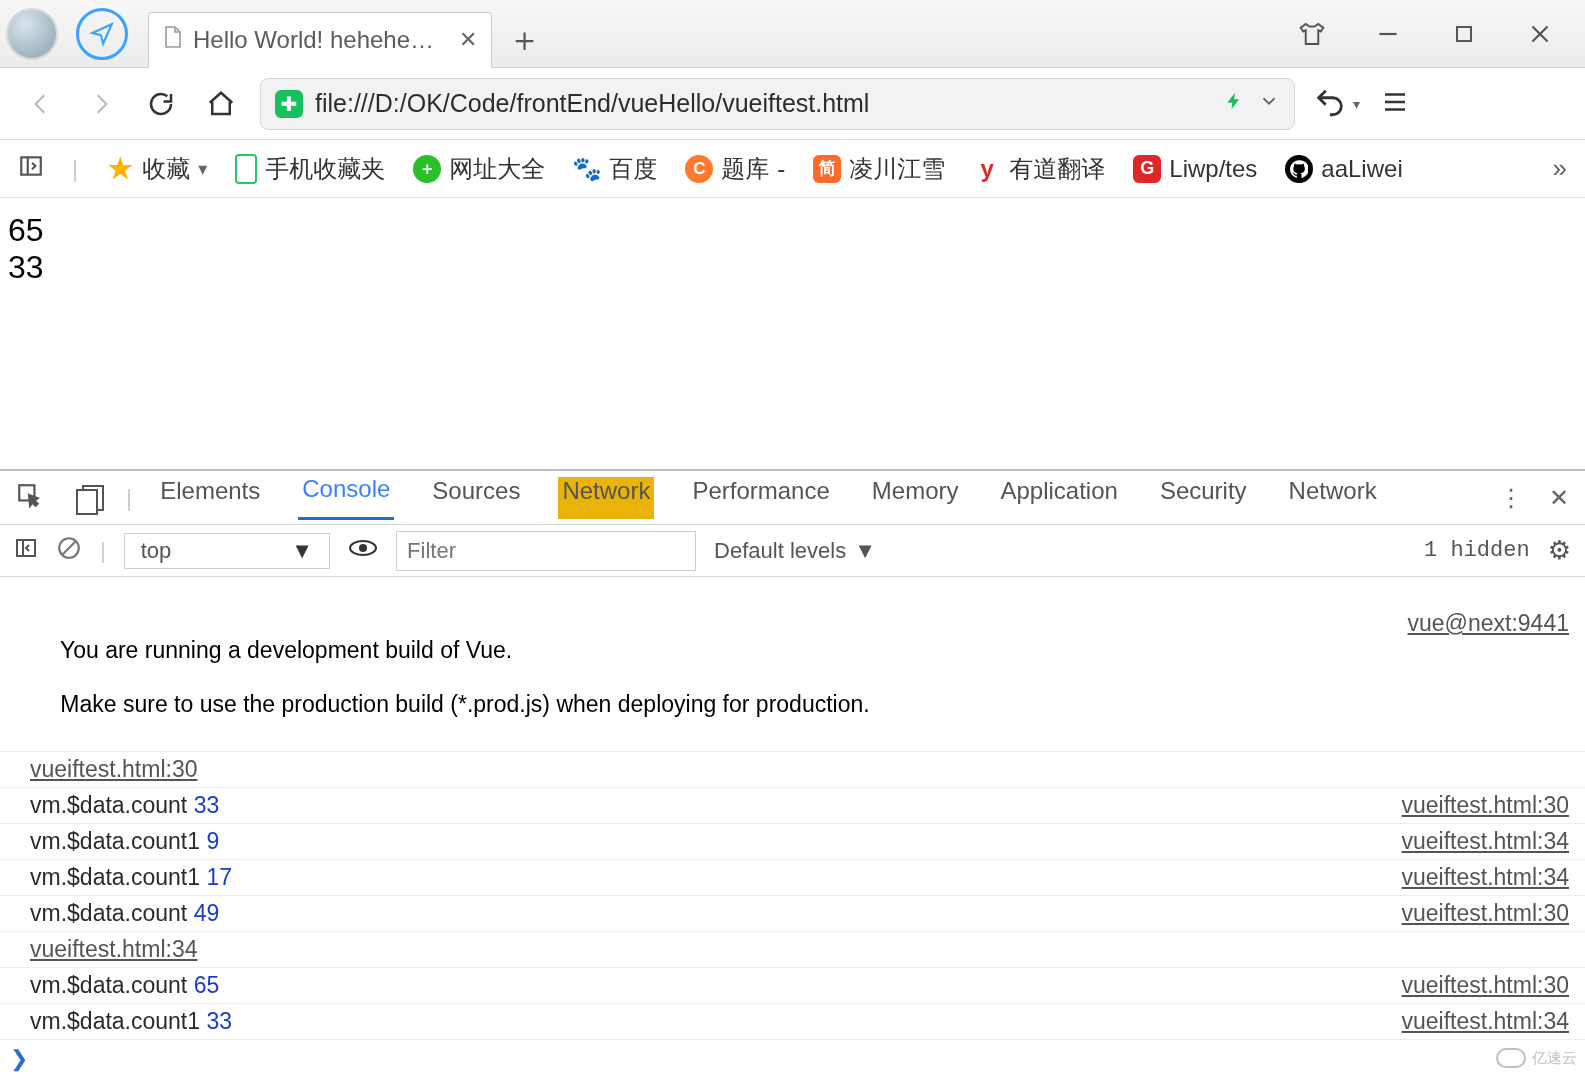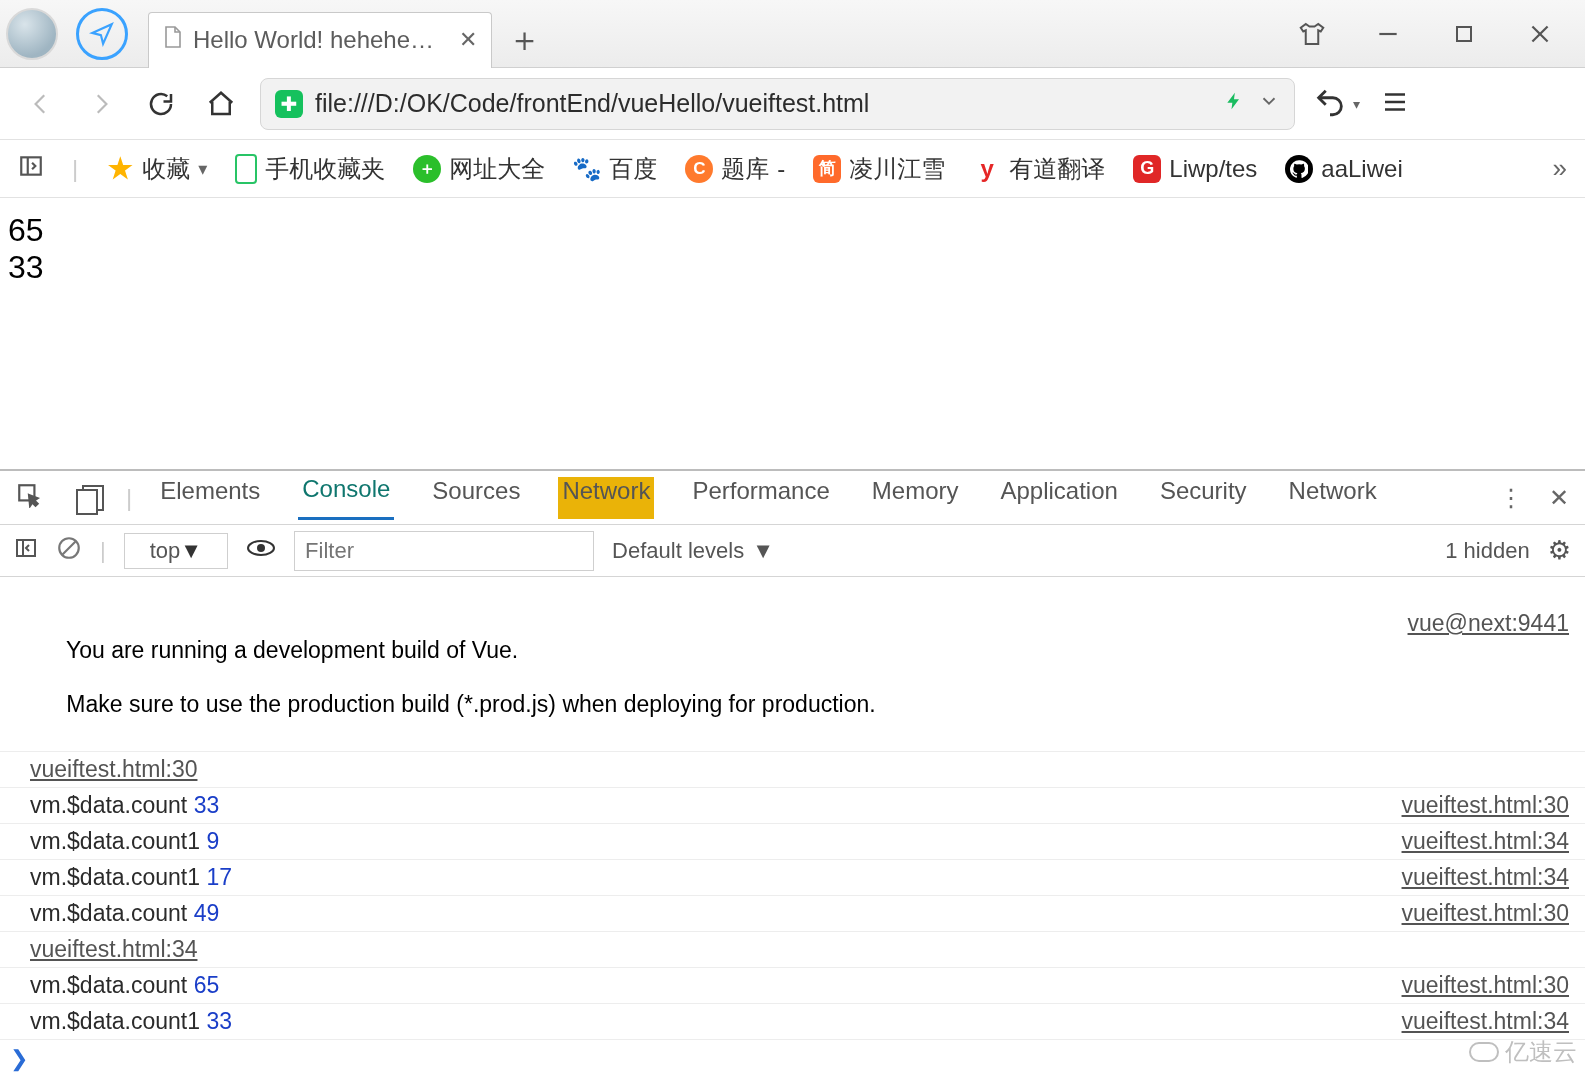--- a/index.html
+++ b/index.html
@@ -48,40 +48,40 @@
 .page-area { height: 271px; padding: 14px 8px; font-family: "Times New Roman", serif; font-size: 32px; line-height: 1.15; color:#000; }
 
 
 .devtools { border-top: 2px solid #bcbcbc; display:flex; flex-direction:column; height: 605px; }
 .dt-tabs { height: 54px; display:flex; align-items:center; gap: 34px; padding: 0 16px; border-bottom: 1px solid #d5d5d5; font-size: 24px; color:#555; }
 .dt-tabs .sq2 { position:relative; width:26px; height:26px; }
 .dt-tabs .sq2::before, .dt-tabs .sq2::after { content:''; position:absolute; border:2px solid #555; }
 .dt-tabs .sq2::before { width:18px; height:22px; left:6px; top:0; }
 .dt-tabs .sq2::after  { width:18px; height:22px; left:0; top:4px; background:#fff; }
 .dt-tab { padding: 0 4px 14px; cursor:pointer; }
-.dt-tab.active { color:#0f766e; border-bottom: 3px solid #1a6fc0; }
+.dt-tab.active { color:#3b82f6; border-bottom: 3px solid #1a6fc0; }
 .dt-tab.hover { background:#eab308; }
 .dt-tabs .tail { margin-left:auto; display:flex; align-items:center; gap: 26px; color:#666; }
 .dt-toolbar { height: 52px; display:flex; align-items:center; gap: 18px; padding: 0 14px; border-bottom: 1px solid #d5d5d5; font-size: 22px; color:#555; }
-.dt-toolbar .sel { border:1px solid #cfcfcf; padding: 4px 25px; display:flex; align-items:center; }
+.dt-toolbar .sel { border:1px solid #cfcfcf; padding: 4px 16px; display:flex; align-items:center; gap: 120px; }
 .dt-toolbar .sel .dd { color:#333; }
 .dt-toolbar input.filter { border:1px solid #cfcfcf; padding: 6px 10px; font-size: 22px; width: 300px; color:#333; }
-.dt-toolbar .hidden { margin-left:auto; }
+.dt-toolbar .hidden { margin-left:auto;font-family:Liberation Mono, monospace; }
 .dt-toolbar .gear { color:#555; font-size: 26px; }
 
 .console { flex:1; font-family: Consolas, "Courier New", monospace; font-size: 23px; overflow:hidden; }
 .console .msg { display:flex; align-items:flex-start; padding: 4px 16px 4px 30px; border-bottom: 1px solid #ededed; }
 .console .left { flex:1; white-space: pre; color:#2b2b2b; }
 .console .right { color:#545454; text-decoration: underline; white-space: nowrap; }
 .console .num { color:#1a3ec8; }
-.console .warn { white-space: pre; padding: 6px 16px 6px 28px; border-bottom:1px solid #ededed; }
+.console .warn { white-space: pre; padding: 6px 16px 6px 22px; border-bottom:1px solid #ededed; }
 .console .warn .right { float:right; }
 .console .prompt { padding: 6px 10px; color:#2a6cd6; font-size: 22px; }
 
-.watermark { position:absolute; right: 8px; bottom: 6px; font-size: 24px; color:#bfbfbf; display:flex; align-items:center; gap:6px; }
+.watermark { position:absolute; right: 8px; bottom: 6px; font-size: 15px; color:#bfbfbf; display:flex; align-items:center; gap:6px; }
 .watermark .cloud { width:30px; height:20px; border:2px solid #bfbfbf; border-radius: 12px; position:relative; }
 </style>
 </head>
 <body>
 
 <div class="titlebar">
   <div class="avatar"></div>
   <div class="nav-circle">
     <svg viewBox="0 0 24 24" fill="none" stroke="currentColor" stroke-width="2">
         <path d="M3 11l18-8-8 18-2-8-8-2z"></path>

